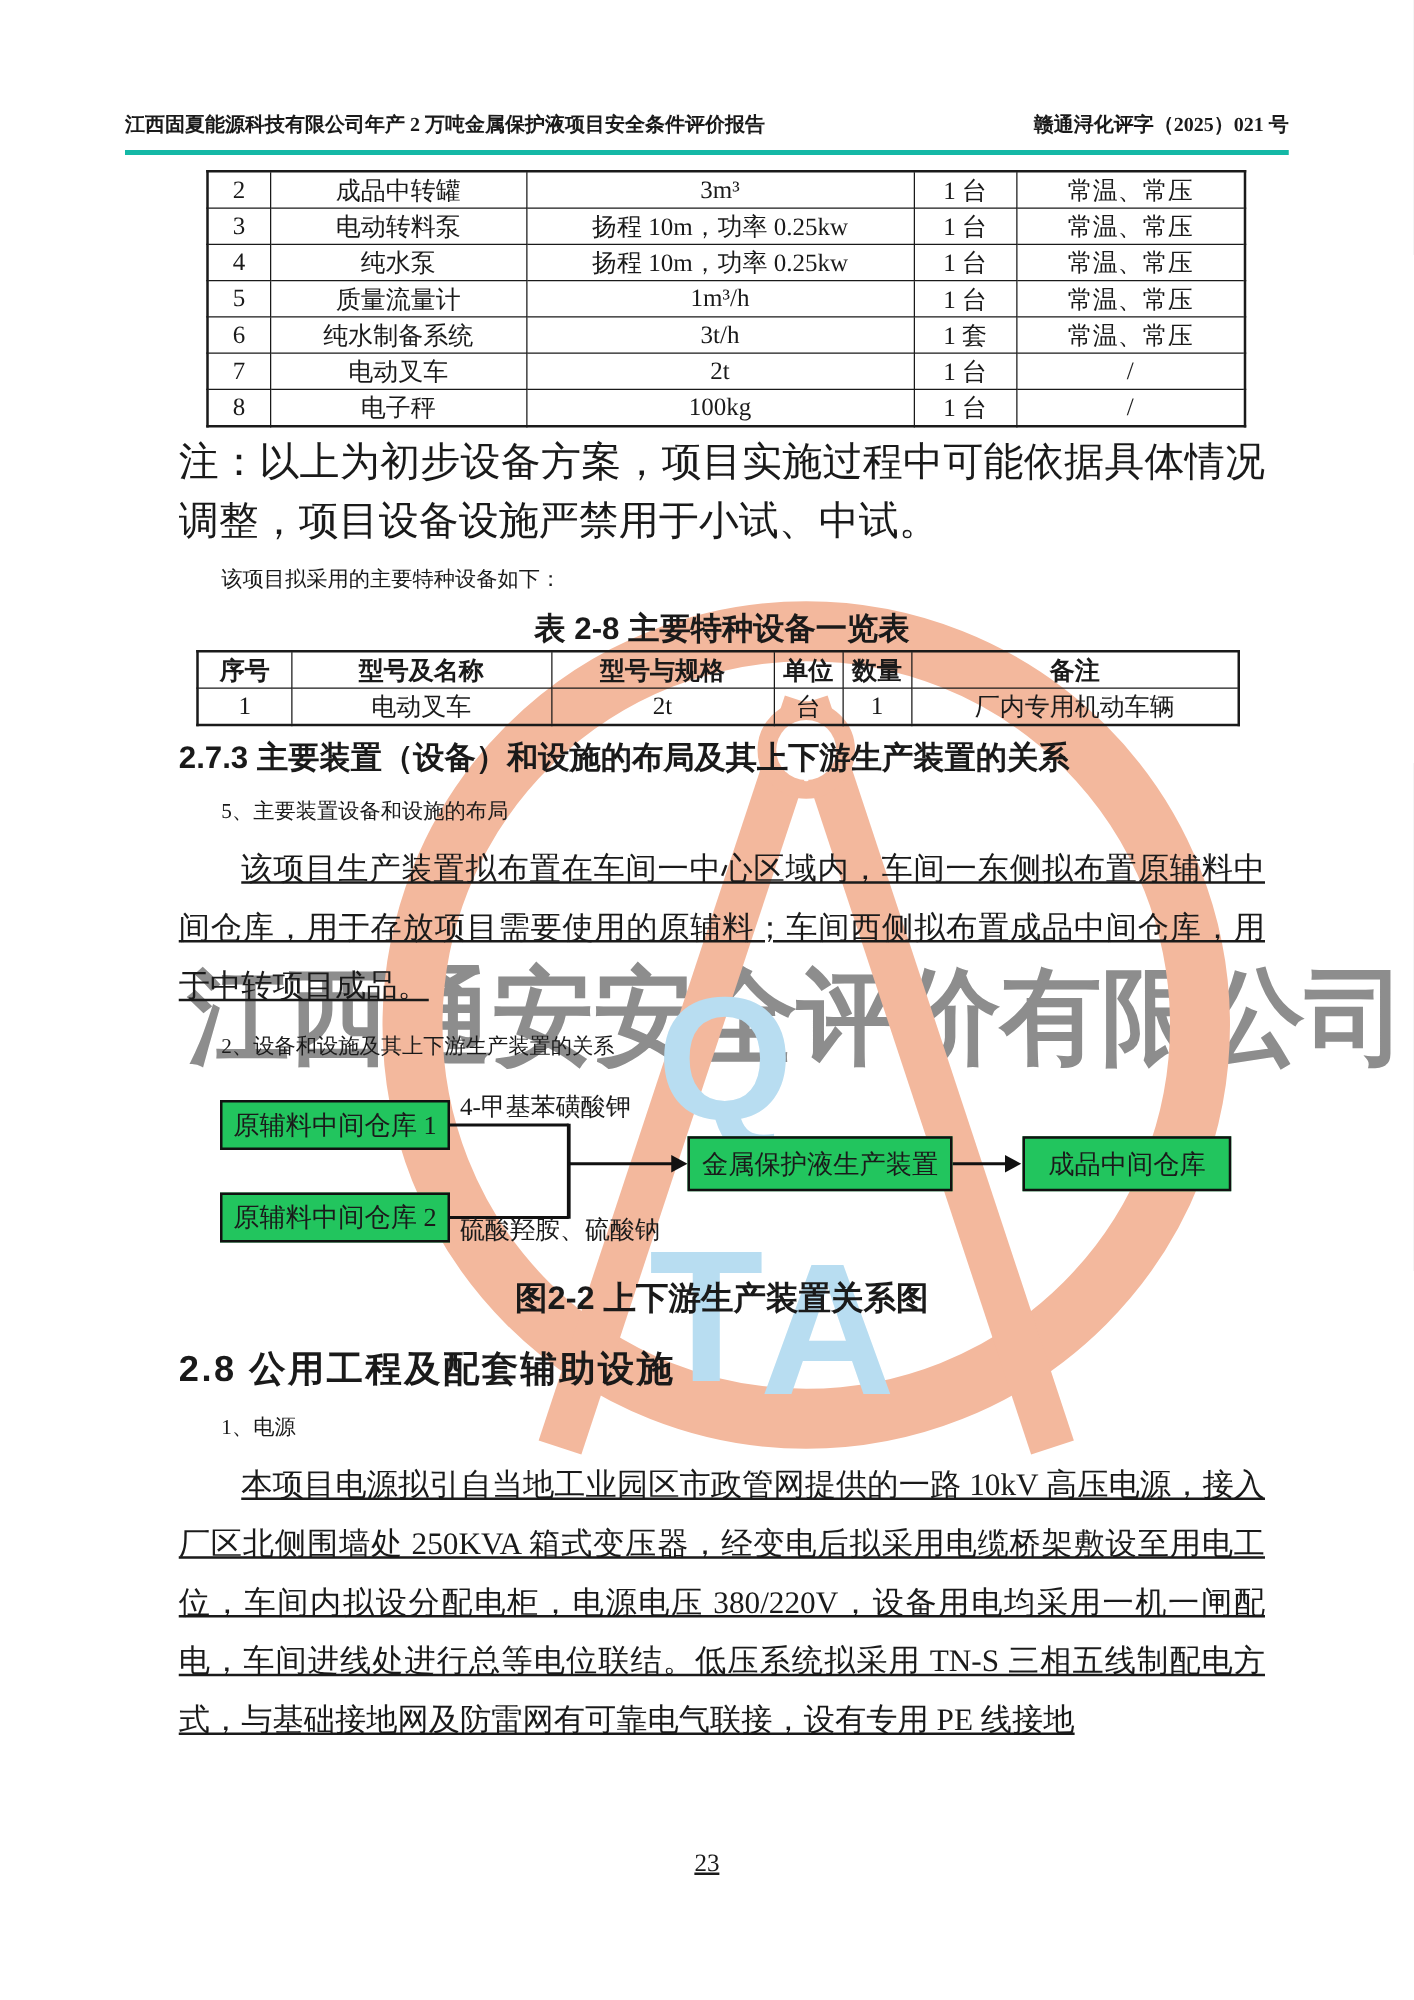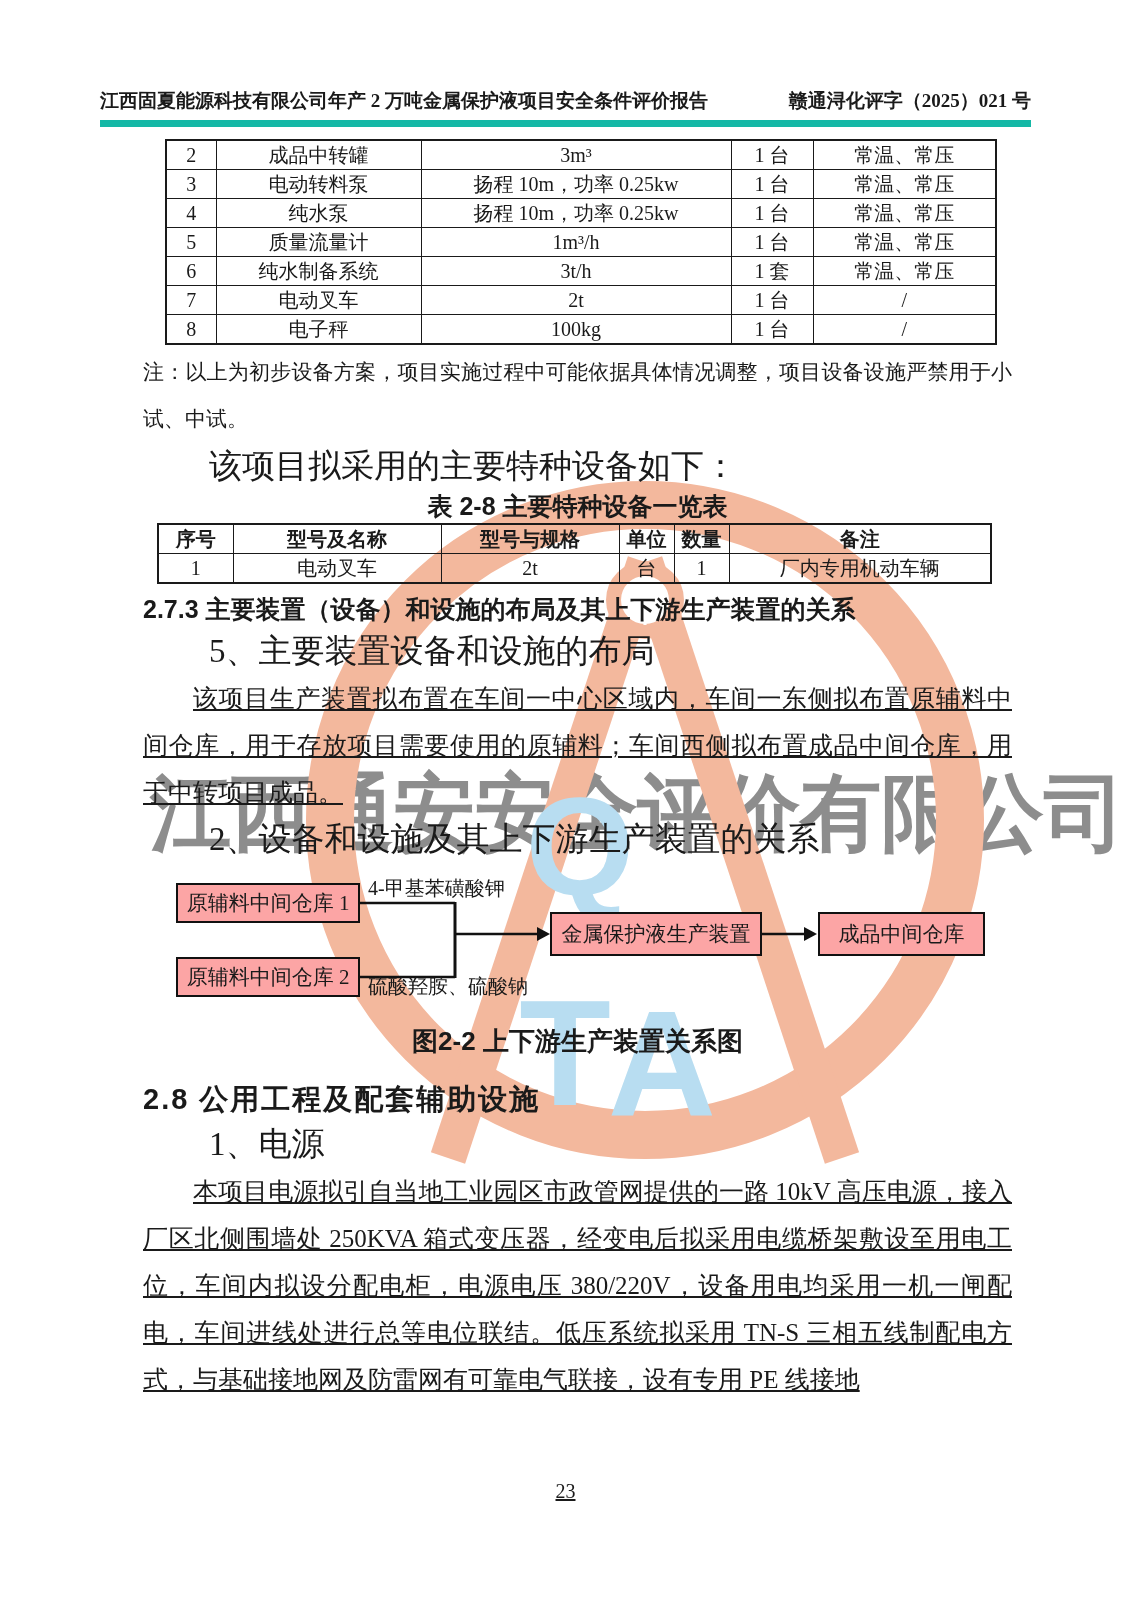--- a/index.html
+++ b/index.html
@@ -1,55 +1,55 @@
 <!DOCTYPE html>
 <html><head>
 <meta charset="utf-8">
 <style>
   html,body{margin:0;padding:0;background:#e8e8e8;}
   .page{position:relative;width:1131px;height:1600px;background:#ffffff;margin:0 auto;
         overflow:hidden;font-family:"Liberation Serif","DejaVu Serif",serif;color:#1a1a1a;}
   .watermark{position:absolute;left:0;top:0;z-index:0;}
   .content{position:relative;z-index:1;}
 
-  .header{margin:90px 100px 0 100px;padding-bottom:8px;border-bottom:7px solid #14b8a6;
+  .header{margin:90px 100px 0 100px;padding-bottom:8px;border-bottom:4px solid #14b8a6;
           display:flex;justify-content:space-between;align-items:flex-end;
-          font-size:19px;font-weight:700;line-height:22px;}
+          font-size:16px;font-weight:700;line-height:22px;}
 
   table{border-collapse:collapse;table-layout:fixed;}
   td,th{border:1px solid #1a1a1a;text-align:center;vertical-align:middle;
         padding:0;font-size:20px;overflow:hidden;white-space:nowrap;}
   .t1{margin:12px 0 0 165px;width:830px;border:2px solid #1a1a1a;}
   .t1 td{height:28px;}
   .t2{margin:0 0 0 157px;width:833px;border:2px solid #1a1a1a;}
   .t2 td,.t2 th{height:28px;}
   .t2 th{font-weight:700;}
 
-  .note{margin:4px 119px 0 143px;width:869px;font-size:21px;line-height:47px;
+  .note{margin:4px 119px 0 143px;width:869px;font-size:32px;line-height:47px;
         text-align:justify;font-family:Liberation Serif, serif;}
   p{margin:0;}
-  .indent{margin:0 119px 0 143px;width:869px;font-size:33px;line-height:47px;
+  .indent{margin:0 119px 0 143px;width:869px;font-size:17px;line-height:47px;
           text-indent:2em;white-space:nowrap;}
   .para{margin:0 119px 0 143px;width:869px;font-size:25px;line-height:47px;
         text-indent:2em;text-align:justify;text-decoration:underline;}
 
   .tbl-title{margin:0 119px 0 143px;width:869px;text-align:center;font-size:25px;
              line-height:33px;font-weight:700;font-family:"Liberation Sans","DejaVu Sans",sans-serif;}
   .h273{margin:6px 0 0 143px;width:920px;font-size:25px;line-height:38px;font-weight:700;
         font-family:"Liberation Sans","DejaVu Sans",sans-serif;}
   .fig-caption{margin:0 119px 0 143px;width:869px;text-align:center;font-size:26px;
                line-height:40px;font-weight:700;font-family:"Liberation Sans","DejaVu Sans",sans-serif;}
   .h28{margin:16px 0 0 143px;font-size:29px;line-height:44px;font-weight:700;
        font-family:"Liberation Sans","DejaVu Sans",sans-serif;letter-spacing:2px;}
   .h281{margin:8px 0 0 143px;font-size:24px;line-height:36px;font-weight:700;
         font-family:"Liberation Sans","DejaVu Sans",sans-serif;}
 
   .flow{position:relative;margin:8px 0 0 143px;width:869px;height:150px;}
   .flow svg{position:absolute;left:0;top:0;}
-  .fbox{position:absolute;box-sizing:border-box;border:2px solid #111;background:#fca5a5;
+  .fbox{position:absolute;box-sizing:border-box;border:2px solid #111;background:#22c55e;
         display:flex;align-items:center;justify-content:center;font-size:21px;white-space:nowrap;}
   .fbox.src1{left:33px;top:12px;width:184px;height:40px;}
   .fbox.src2{left:33px;top:86px;width:184px;height:40px;}
   .fbox.proc{left:407px;top:41px;width:212px;height:44px;}
   .fbox.prod{left:675px;top:41px;width:167px;height:44px;}
   .flabel{position:absolute;font-size:20px;white-space:nowrap;}
   .flabel.top{left:225px;top:4px;}
   .flabel.bottom{left:225px;top:102px;}
 
   .pagenum{position:absolute;left:0;top:1480px;width:100%;text-align:center;

